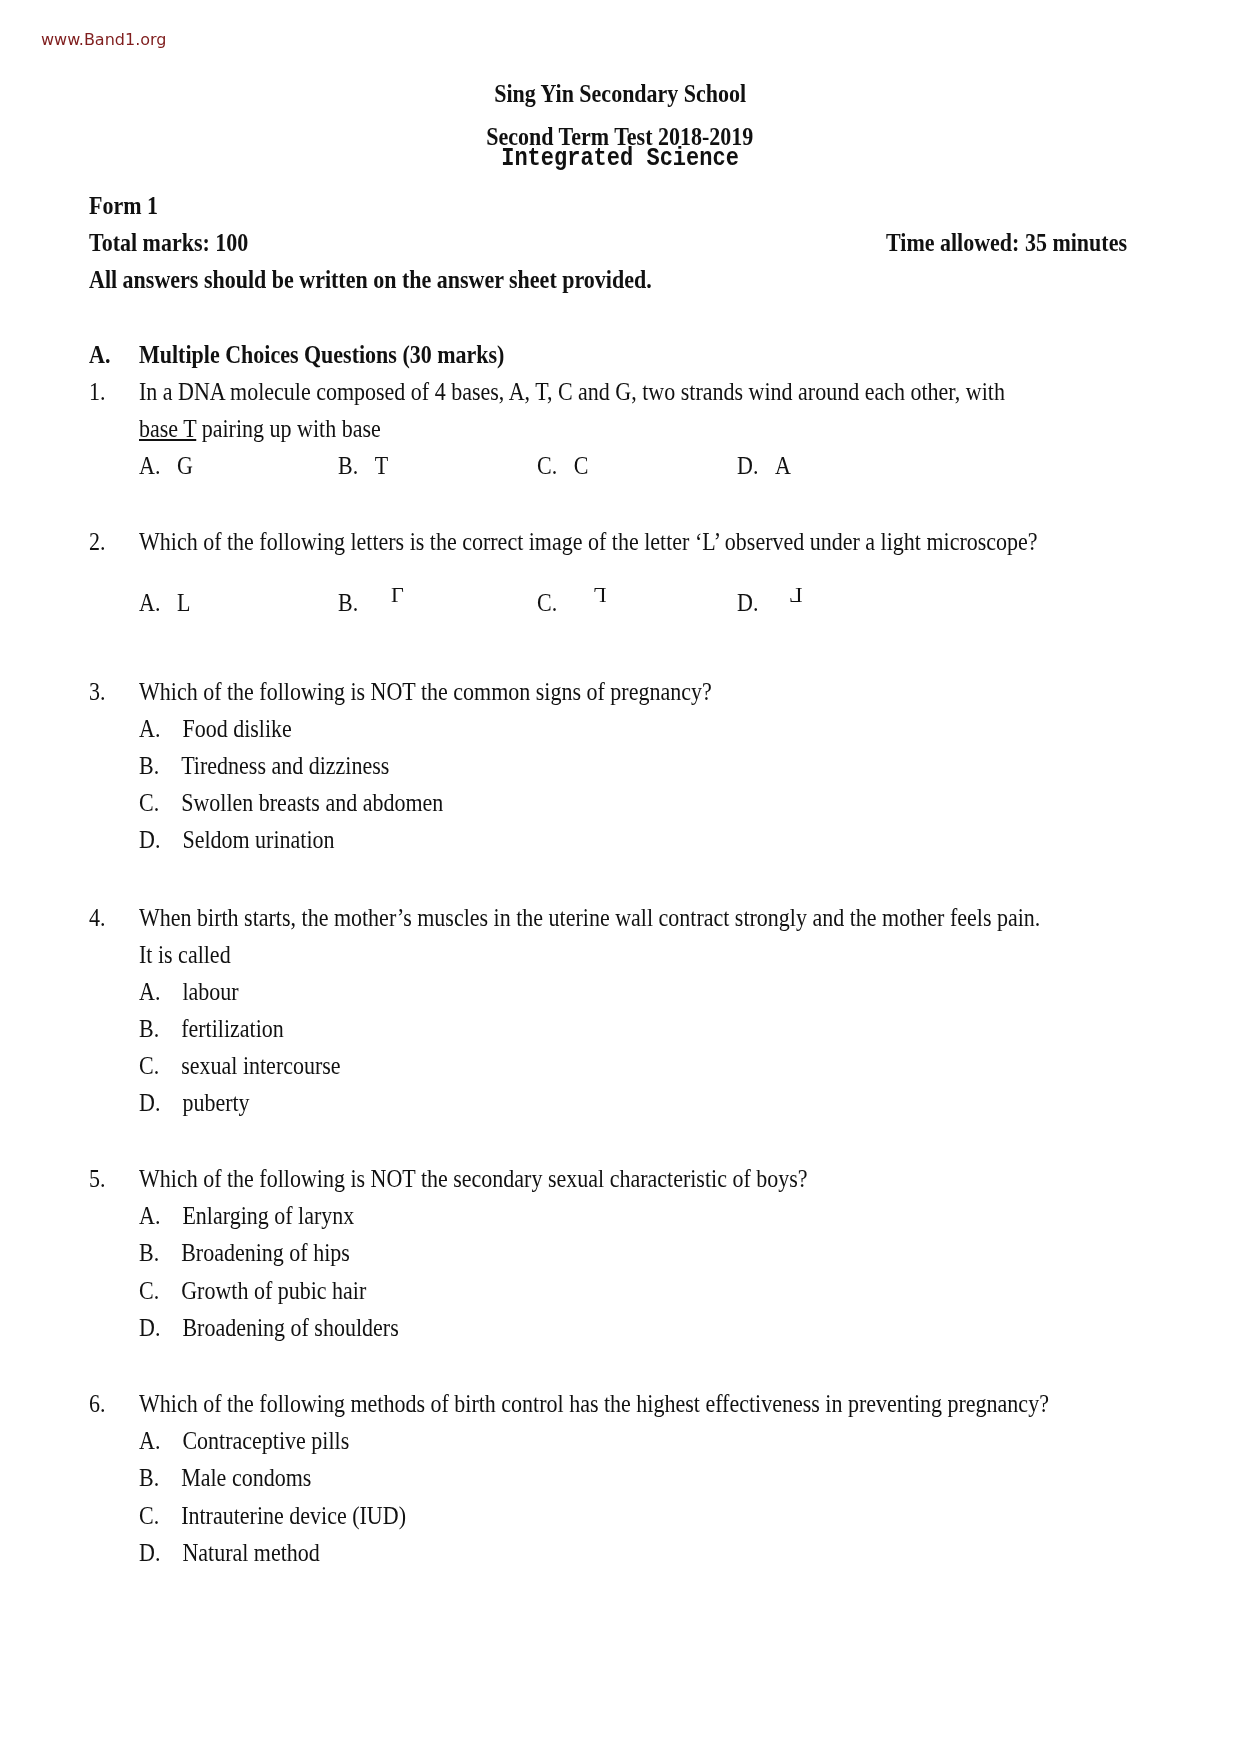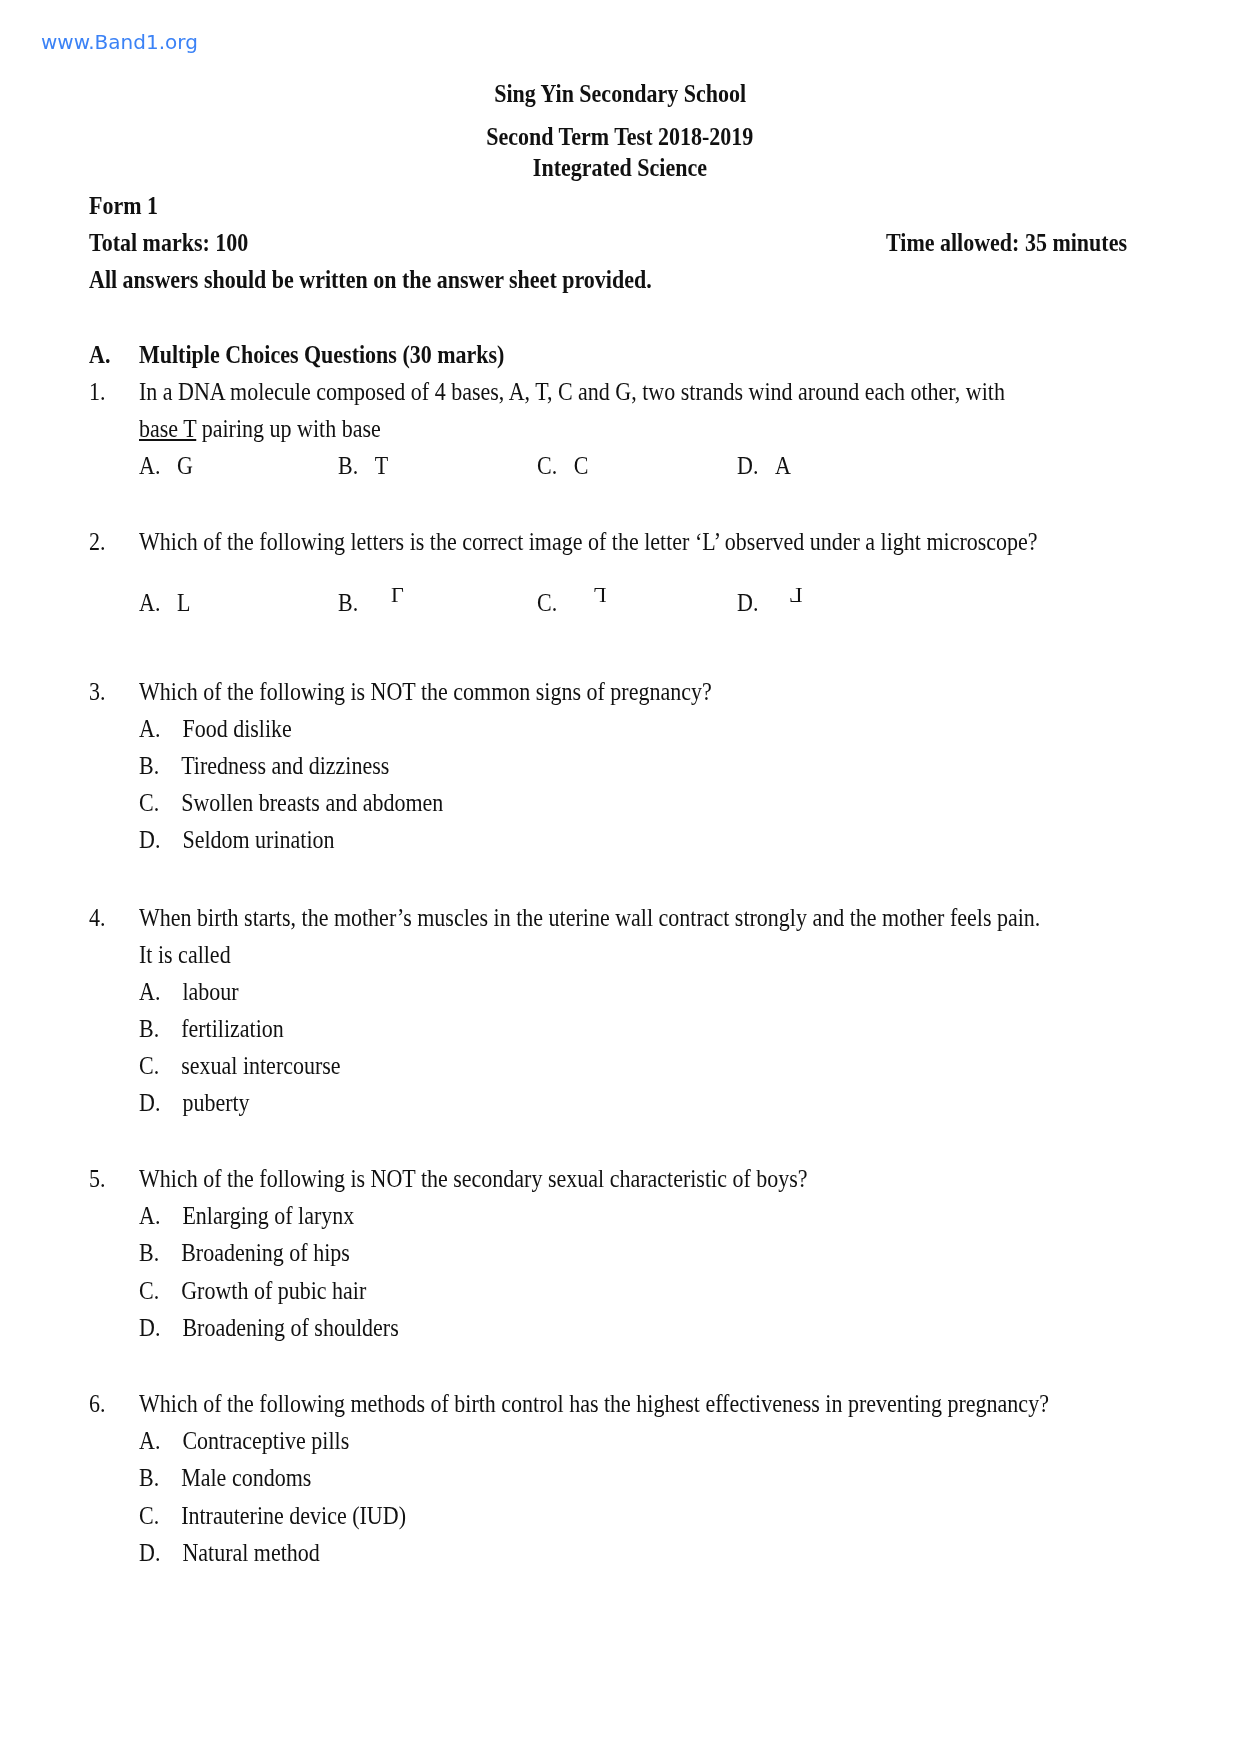--- a/index.html
+++ b/index.html
@@ -1,36 +1,36 @@
 <!DOCTYPE html>
 <html><head>
 <meta charset="utf-8">
 <style>
   html, body { margin:0; padding:0; background:#ffffff; }
   body { width:1240px; height:1754px; position:relative; overflow:hidden; color:#111; }
-  .wm { position:absolute; left:41px; top:30px; font-family:"DejaVu Sans", sans-serif; font-size:20px; color:#3b82f6; }
+  .wm { position:absolute; left:41px; top:30px; font-family:"DejaVu Sans", sans-serif; font-size:16px; color:#7f1d1d; }
   .line { position:absolute; font-family:"Liberation Serif", serif; font-size:25px; white-space:nowrap; transform-origin:left top; transform:scaleX(0.88); line-height:30px; }
   .center { position:absolute; left:0; width:1240px; text-align:center; font-family:"Liberation Serif", serif; font-size:25px; font-weight:bold; line-height:30px; }
   .center span { display:inline-block; transform:scaleX(0.88); }
   .b { font-weight:bold; }
   .u { text-decoration:underline; }
   .opt { position:absolute; font-family:"Liberation Serif", serif; font-size:25px; white-space:nowrap; line-height:30px; transform-origin:left top; transform:scaleX(0.88); }
   .glyph { position:absolute; font-family:"Liberation Serif", serif; font-size:22px; line-height:24px; }
   .flipv { display:inline-block; transform:scaleY(-1); }
   .fliph { display:inline-block; transform:scaleX(-1); }
   .rot { display:inline-block; transform:rotate(180deg); }
 </style>
 </head>
 <body>
 
 <div class="wm">www.Band1.org</div>
 
 <div class="center" style="top:79px;text-decoration:underline;"><span>Sing Yin Secondary School</span></div>
 <div class="center" style="top:122px;"><span>Second Term Test 2018-2019</span></div>
-<div class="center" style="top:153px;"><span>Integrated Science</span></div>
+<div class="center" style="top:144px;font-family:Liberation Mono, monospace;"><span>Integrated Science</span></div>
 
 <div class="line b" style="left:89px; top:191px;">Form 1</div>
 <div class="line b" style="left:89px; top:228px;">Total marks: 100</div>
 <div class="line b" style="left:886px; top:228px;">Time allowed: 35 minutes</div>
 <div class="line b" style="left:89px; top:265px;">All answers should be written on the answer sheet provided.</div>
 
 <div class="line b" style="left:89px; top:340px;">A.</div>
 <div class="line b" style="left:139px; top:340px;">Multiple Choices Questions (30 marks)</div>
 
 <div class="line" style="left:89px; top:377px;">1.</div>

